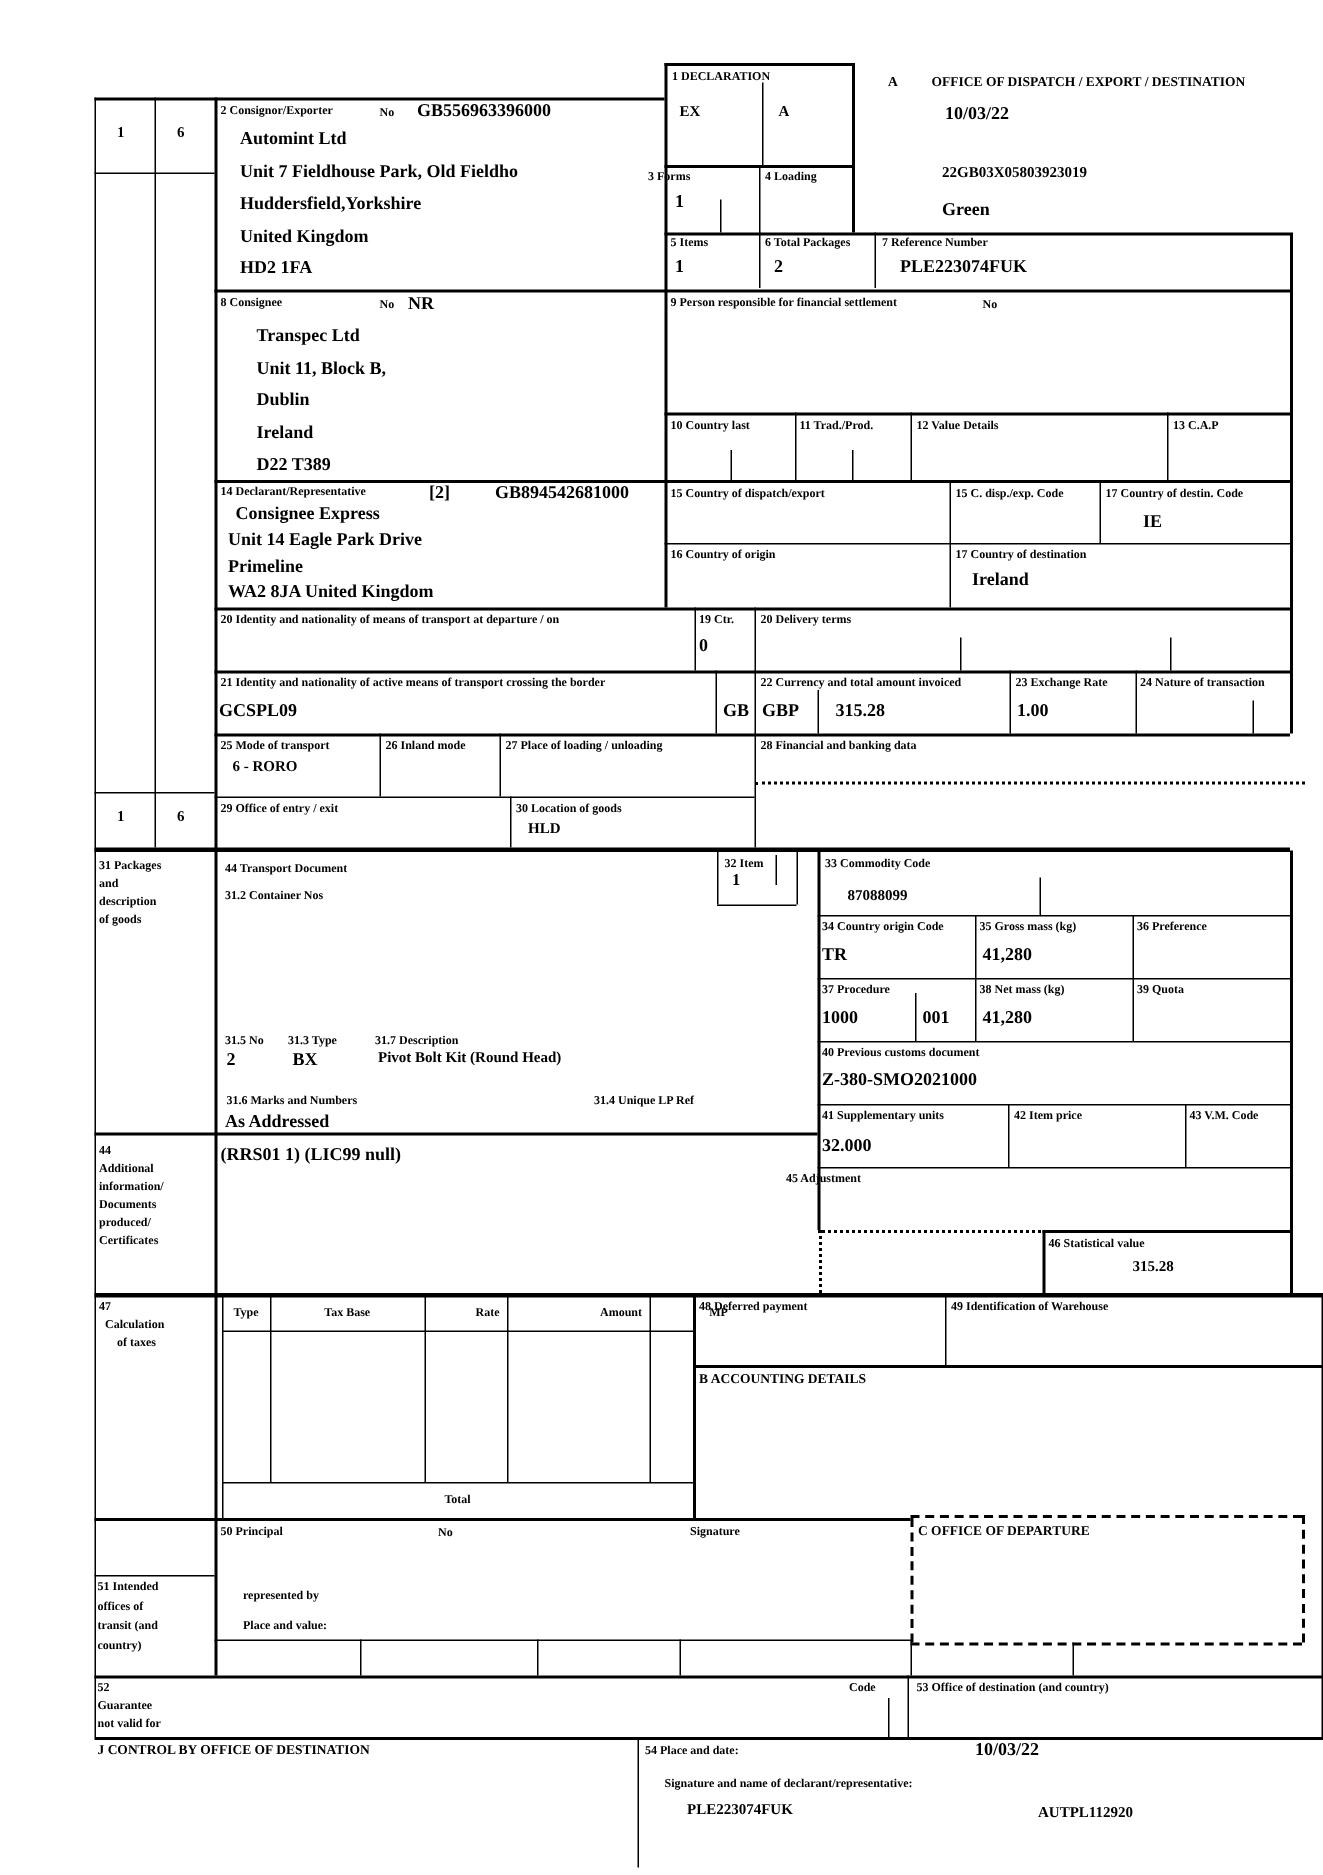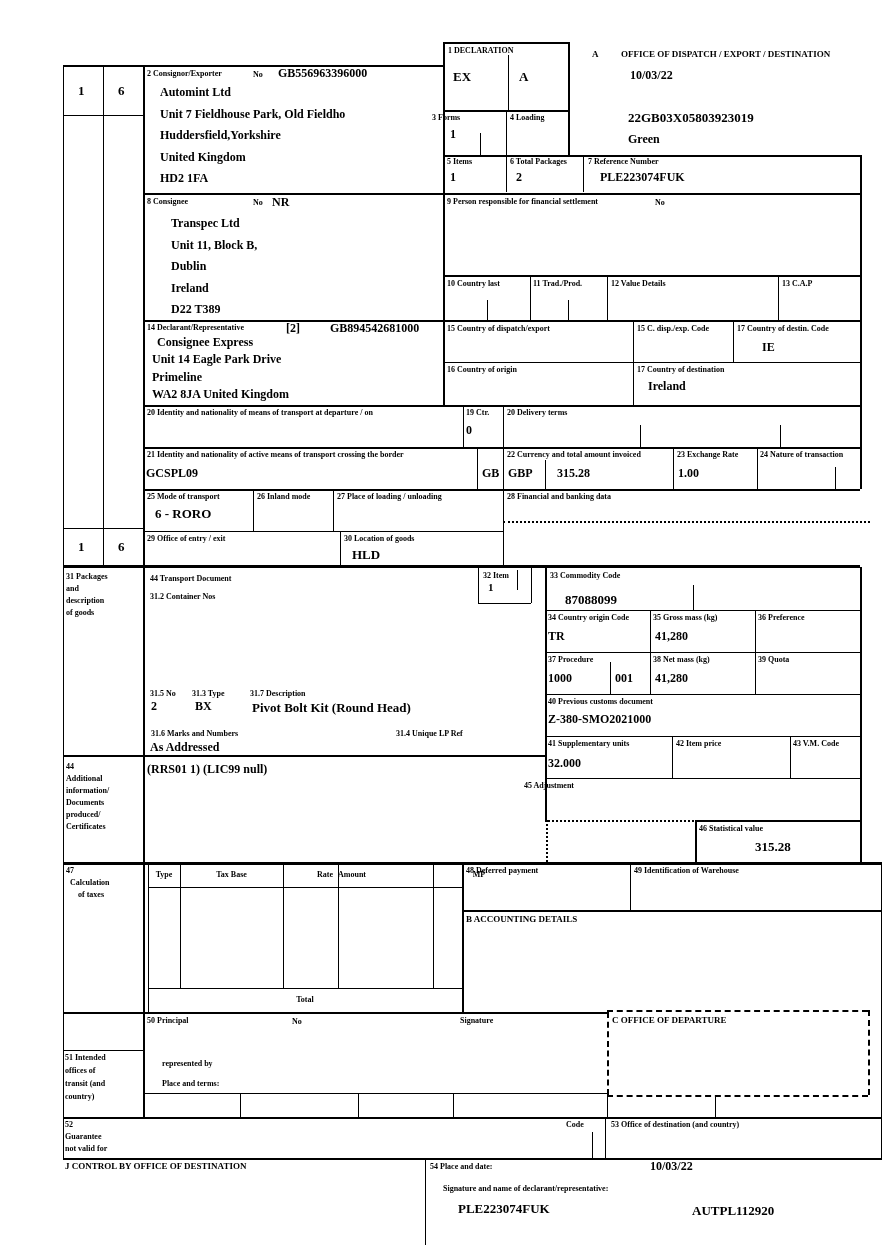--- a/index.html
+++ b/index.html
@@ -8,21 +8,21 @@
   .h,.v{position:absolute;background:#000;display:block}
   .h{height:1px}.v{width:1px}
   .h2{height:2px}.h3{height:3px}.v2{width:2px}
   .dh{position:absolute;height:0;border-top:2px dotted #000}
   .dov{position:absolute;width:0;border-left:2px dotted #000}
   .dah{position:absolute;height:0;border-top:2px dashed #000}
   .dav{position:absolute;width:0;border-left:2px dashed #000}
   .lbl{position:absolute;font:bold 8px "Liberation Serif",serif;white-space:nowrap;line-height:1}
   .lb9{position:absolute;font:bold 9px "Liberation Serif",serif;white-space:nowrap;line-height:1}
   .val{position:absolute;font:bold 12px "Liberation Serif",serif;white-space:nowrap;line-height:1}
-  .v13{font-size:13px}
+  .v13{font-size:10px}
   .ctr{text-align:center}
 </style>
 </head>
 <body>
 
 <div class="form">
 
   <i class="h h2" style="left:63px;top:65px;width:380px"></i>
   <i class="h" style="left:63px;top:115px;width:80px"></i>
   <i class="h h2" style="left:443px;top:42px;width:125px"></i>
@@ -260,33 +260,33 @@
   <span class="lbl" style="left:66px;top:811px">produced/</span>
   <span class="lbl" style="left:66px;top:823px">Certificates</span>
   <span class="val" style="left:147px;top:763px">(RRS01 1) (LIC99 null)</span>
 
   <span class="lbl" style="left:66px;top:867px">47</span>
   <span class="lbl" style="left:70px;top:879px">Calculation</span>
   <span class="lbl" style="left:78px;top:891px">of taxes</span>
   <span class="lbl ctr" style="left:148px;top:871px;width:32px">Type</span>
   <span class="lbl ctr" style="left:180px;top:871px;width:103px">Tax Base</span>
   <span class="lbl" style="left:283px;top:871px;width:50px;text-align:right">Rate</span>
-  <span class="lbl" style="left:338px;top:871px;width:90px;text-align:left">Amount</span>
+  <span class="lbl" style="left:338px;top:871px;width:90px;text-align:right">Amount</span>
   <span class="lbl ctr" style="left:455px;top:871px;width:48px">MP</span>
   <span class="lbl ctr" style="left:148px;top:996px;width:314px">Total</span>
 
   <span class="lbl" style="left:466px;top:867px">48 Deferred payment</span>
   <span class="lbl" style="left:634px;top:867px">49 Identification of Warehouse</span>
   <span class="lb9" style="left:466px;top:915px">B ACCOUNTING DETAILS</span>
 
   <span class="lbl" style="left:147px;top:1017px">50 Principal</span>
   <span class="lbl" style="left:292px;top:1018px">No</span>
   <span class="lbl" style="left:460px;top:1017px">Signature</span>
   <span class="lbl" style="left:162px;top:1060px">represented by</span>
-  <span class="lbl" style="left:162px;top:1080px">Place and terms:</span>
+  <span class="lbl" style="left:162px;top:1080px">Place and value:</span>
   <span class="lbl" style="left:65px;top:1054px">51 Intended</span>
   <span class="lbl" style="left:65px;top:1067px">offices of</span>
   <span class="lbl" style="left:65px;top:1080px">transit (and</span>
   <span class="lbl" style="left:65px;top:1093px">country)</span>
   <span class="lb9" style="left:612px;top:1016px">C OFFICE OF DEPARTURE</span>
 
   <span class="lbl" style="left:65px;top:1121px">52</span>
   <span class="lbl" style="left:65px;top:1133px">Guarantee</span>
   <span class="lbl" style="left:65px;top:1145px">not valid for</span>
   <span class="lbl" style="left:566px;top:1121px">Code</span>

